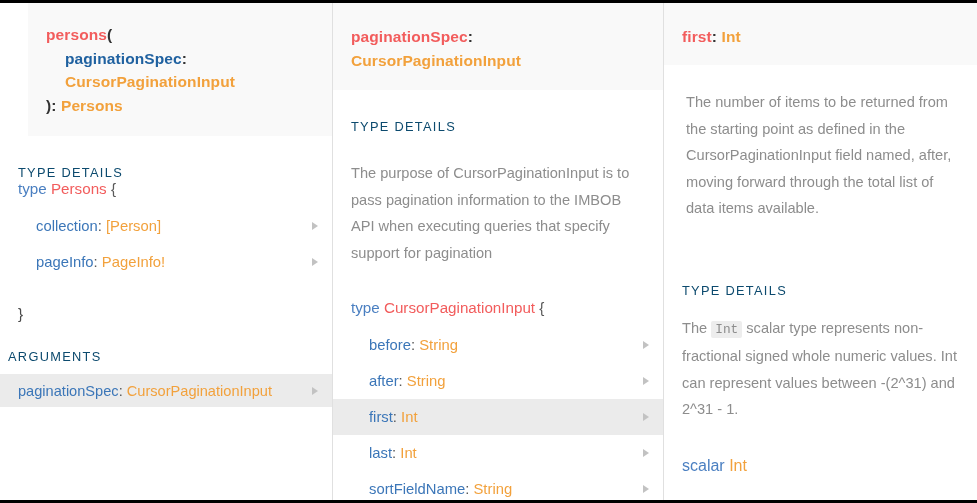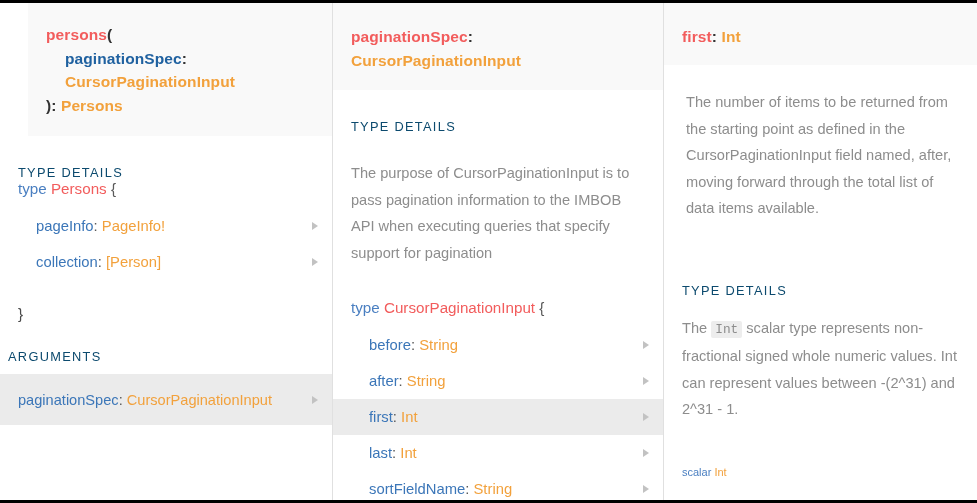--- a/index.html
+++ b/index.html
@@ -136,34 +136,34 @@
     border-top: 4.5px solid transparent;
     border-bottom: 4.5px solid transparent;
   }
 
   
   .arg-list { margin-top: 10px; }
   .arg-row {
     display: flex;
     align-items: center;
     box-sizing: border-box;
-    height: 51px;
+    height: 33px;
     padding: 0 14px 0 18px;
     font-size: 14.6px;
     white-space: nowrap;
   }
   .arg-row.selected { background: #ebebeb; }
 
   .col-1 .section-title.arguments { margin-top: 27px; padding-left: 8px; }
   .col-3 .section-title.typedetails { margin-top: 61px; }
 
   .scalar-line {
-    font-size: 11px;
-    padding: 0 18px;
-    margin-top: 43px;
+    font-size: 16px;
+    padding: 0 18px;
+    margin-top: 34px;
     white-space: nowrap;
   }
   .kw-scalar { color: #4a7fc1; }
 </style>
 </head>
 <body>
 
 <div class="frame">
 
   <div class="column col-1">
@@ -174,26 +174,26 @@
       <div class="head-line"><span class="c-punct">)</span><span class="c-punct">:</span> <span class="c-type">Persons</span></div>
     </div>
 
     <div class="col-body">
       <div class="section-title first">TYPE DETAILS</div>
 
       <div class="type-open"><span class="kw-type">type</span> <span class="tname-red">Persons</span> <span class="brace">{</span></div>
 
       <div class="field-list">
         <div class="field-row">
+          <span class="field-label"><span class="f-name">collection</span><span class="f-colon">:</span> <span class="f-type">[Person]</span></span>
+          <span class="row-spacer"></span>
+          <span class="arrow"></span>
+        </div>
+        <div class="field-row">
           <span class="field-label"><span class="f-name">pageInfo</span><span class="f-colon">:</span> <span class="f-type">PageInfo!</span></span>
-          <span class="row-spacer"></span>
-          <span class="arrow"></span>
-        </div>
-        <div class="field-row">
-          <span class="field-label"><span class="f-name">collection</span><span class="f-colon">:</span> <span class="f-type">[Person]</span></span>
           <span class="row-spacer"></span>
           <span class="arrow"></span>
         </div>
       </div>
 
       <div class="type-close">}</div>
 
       <div class="section-title arguments">ARGUMENTS</div>
 
       <div class="arg-list">

